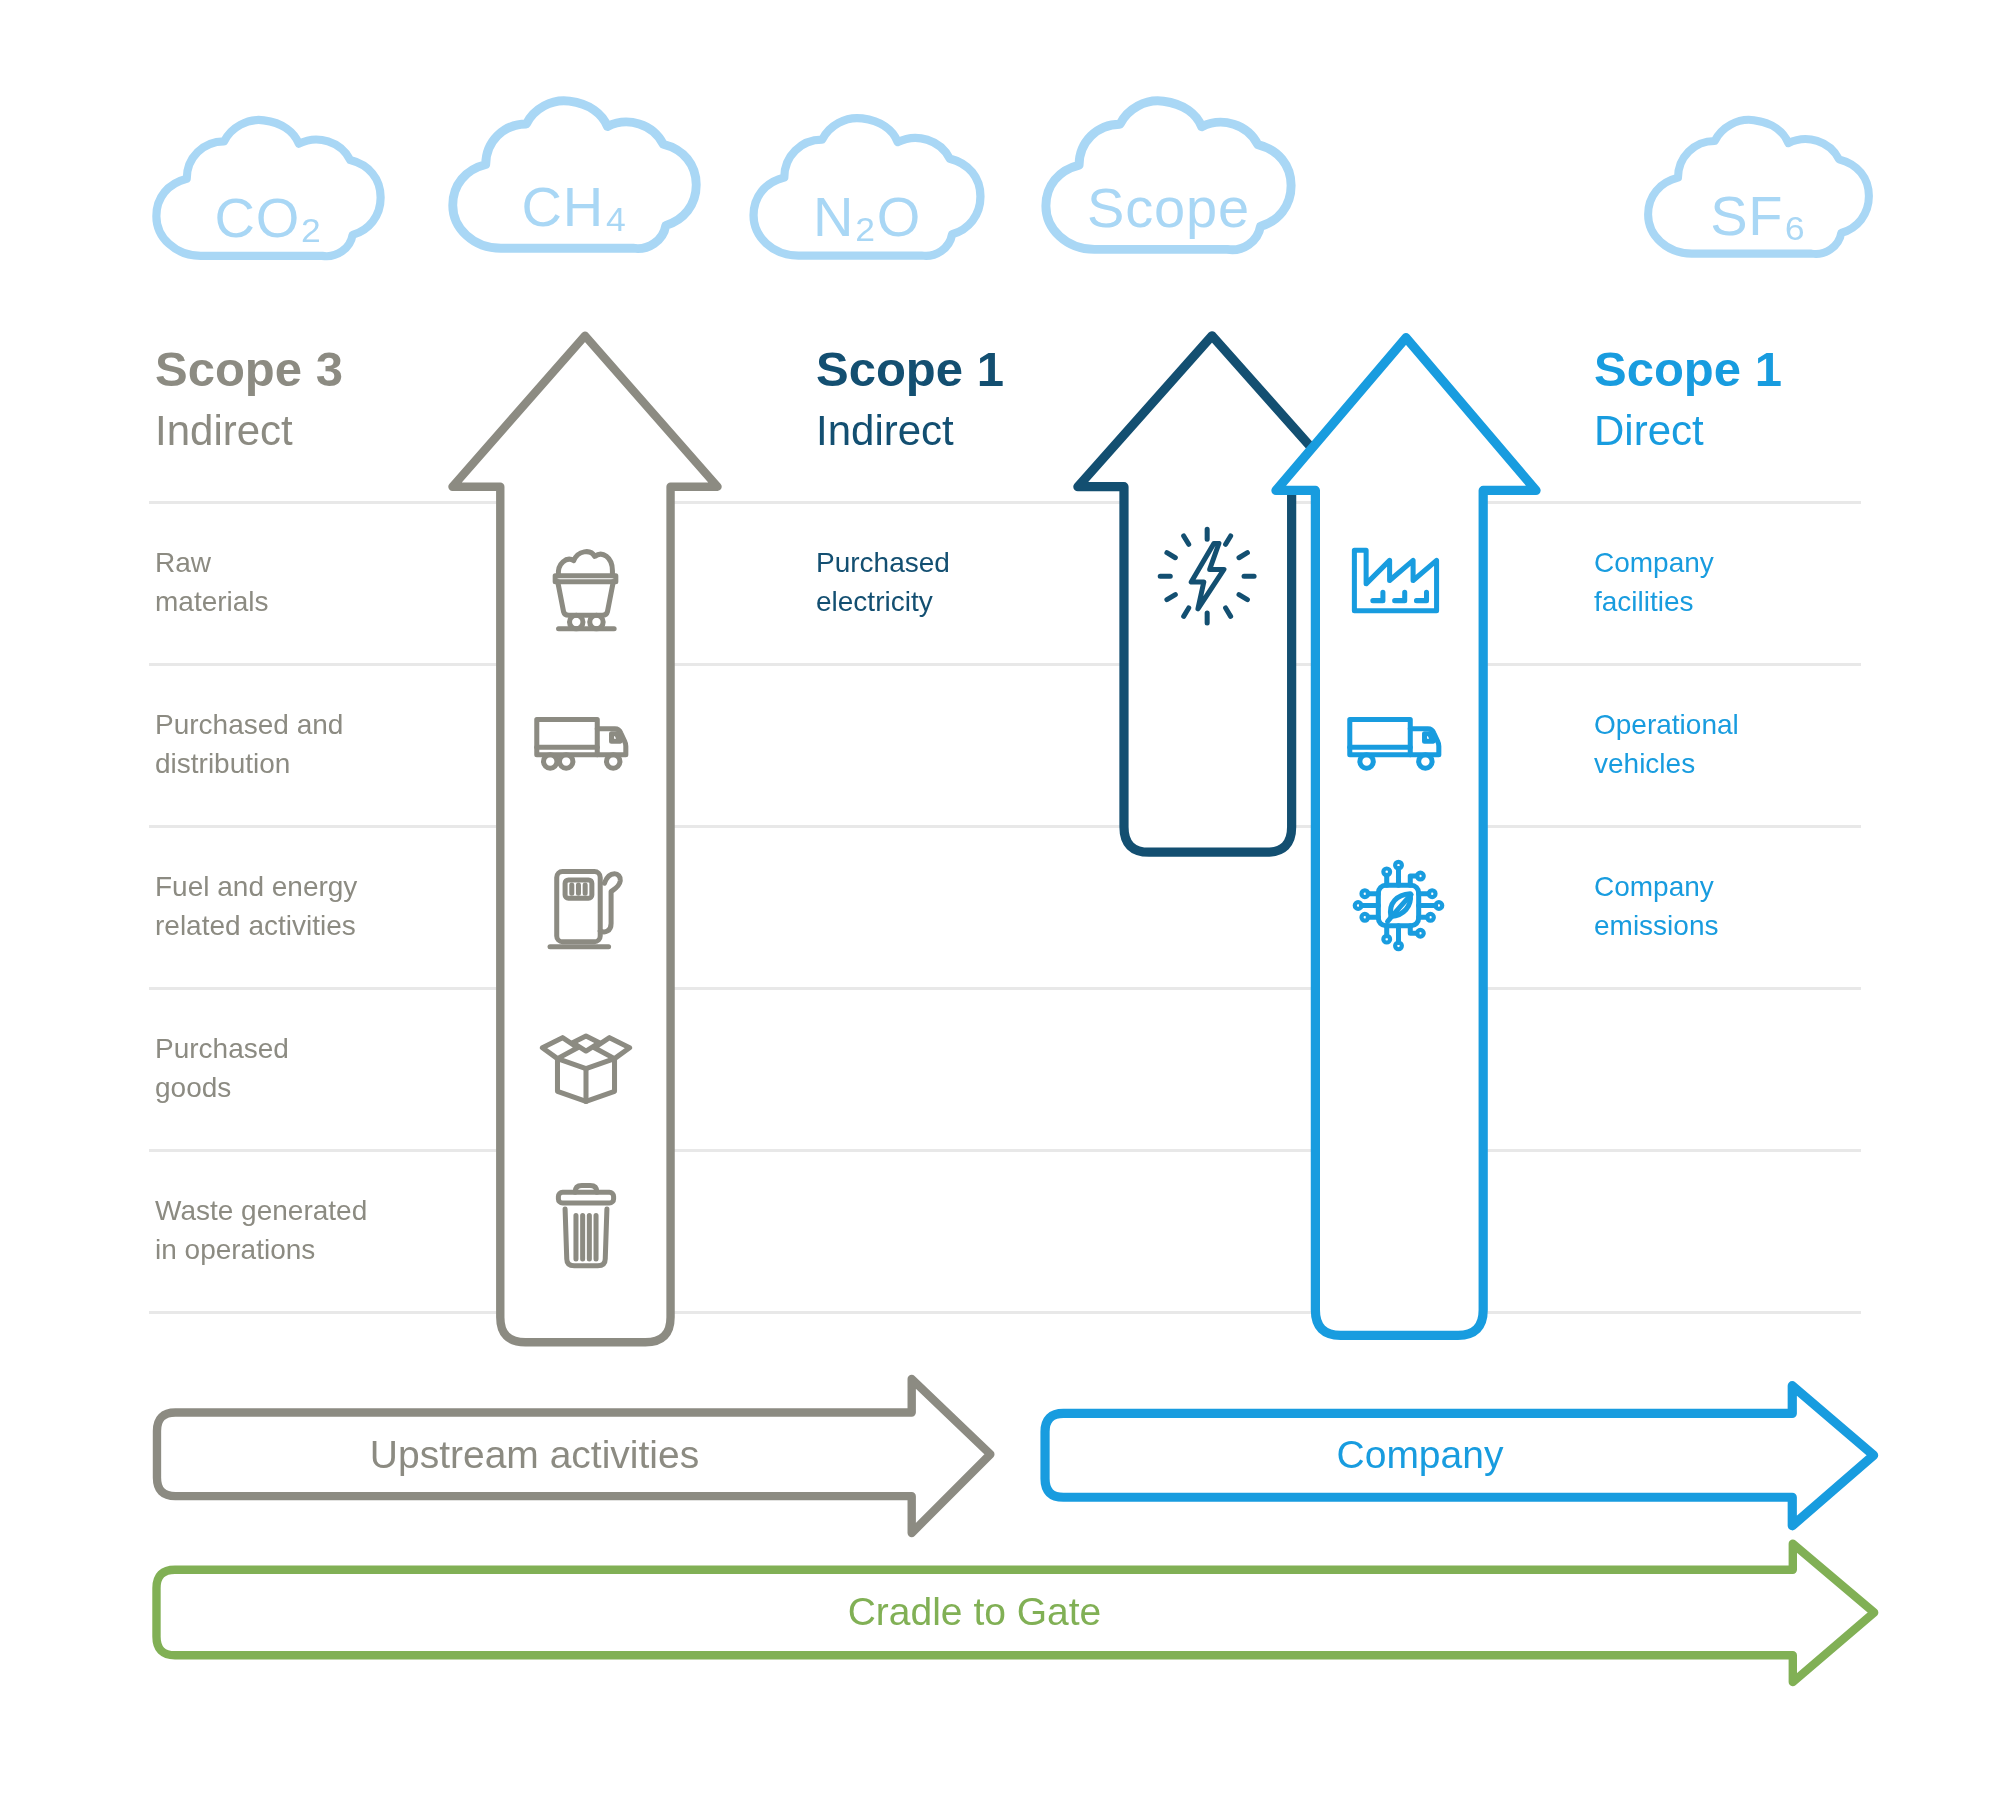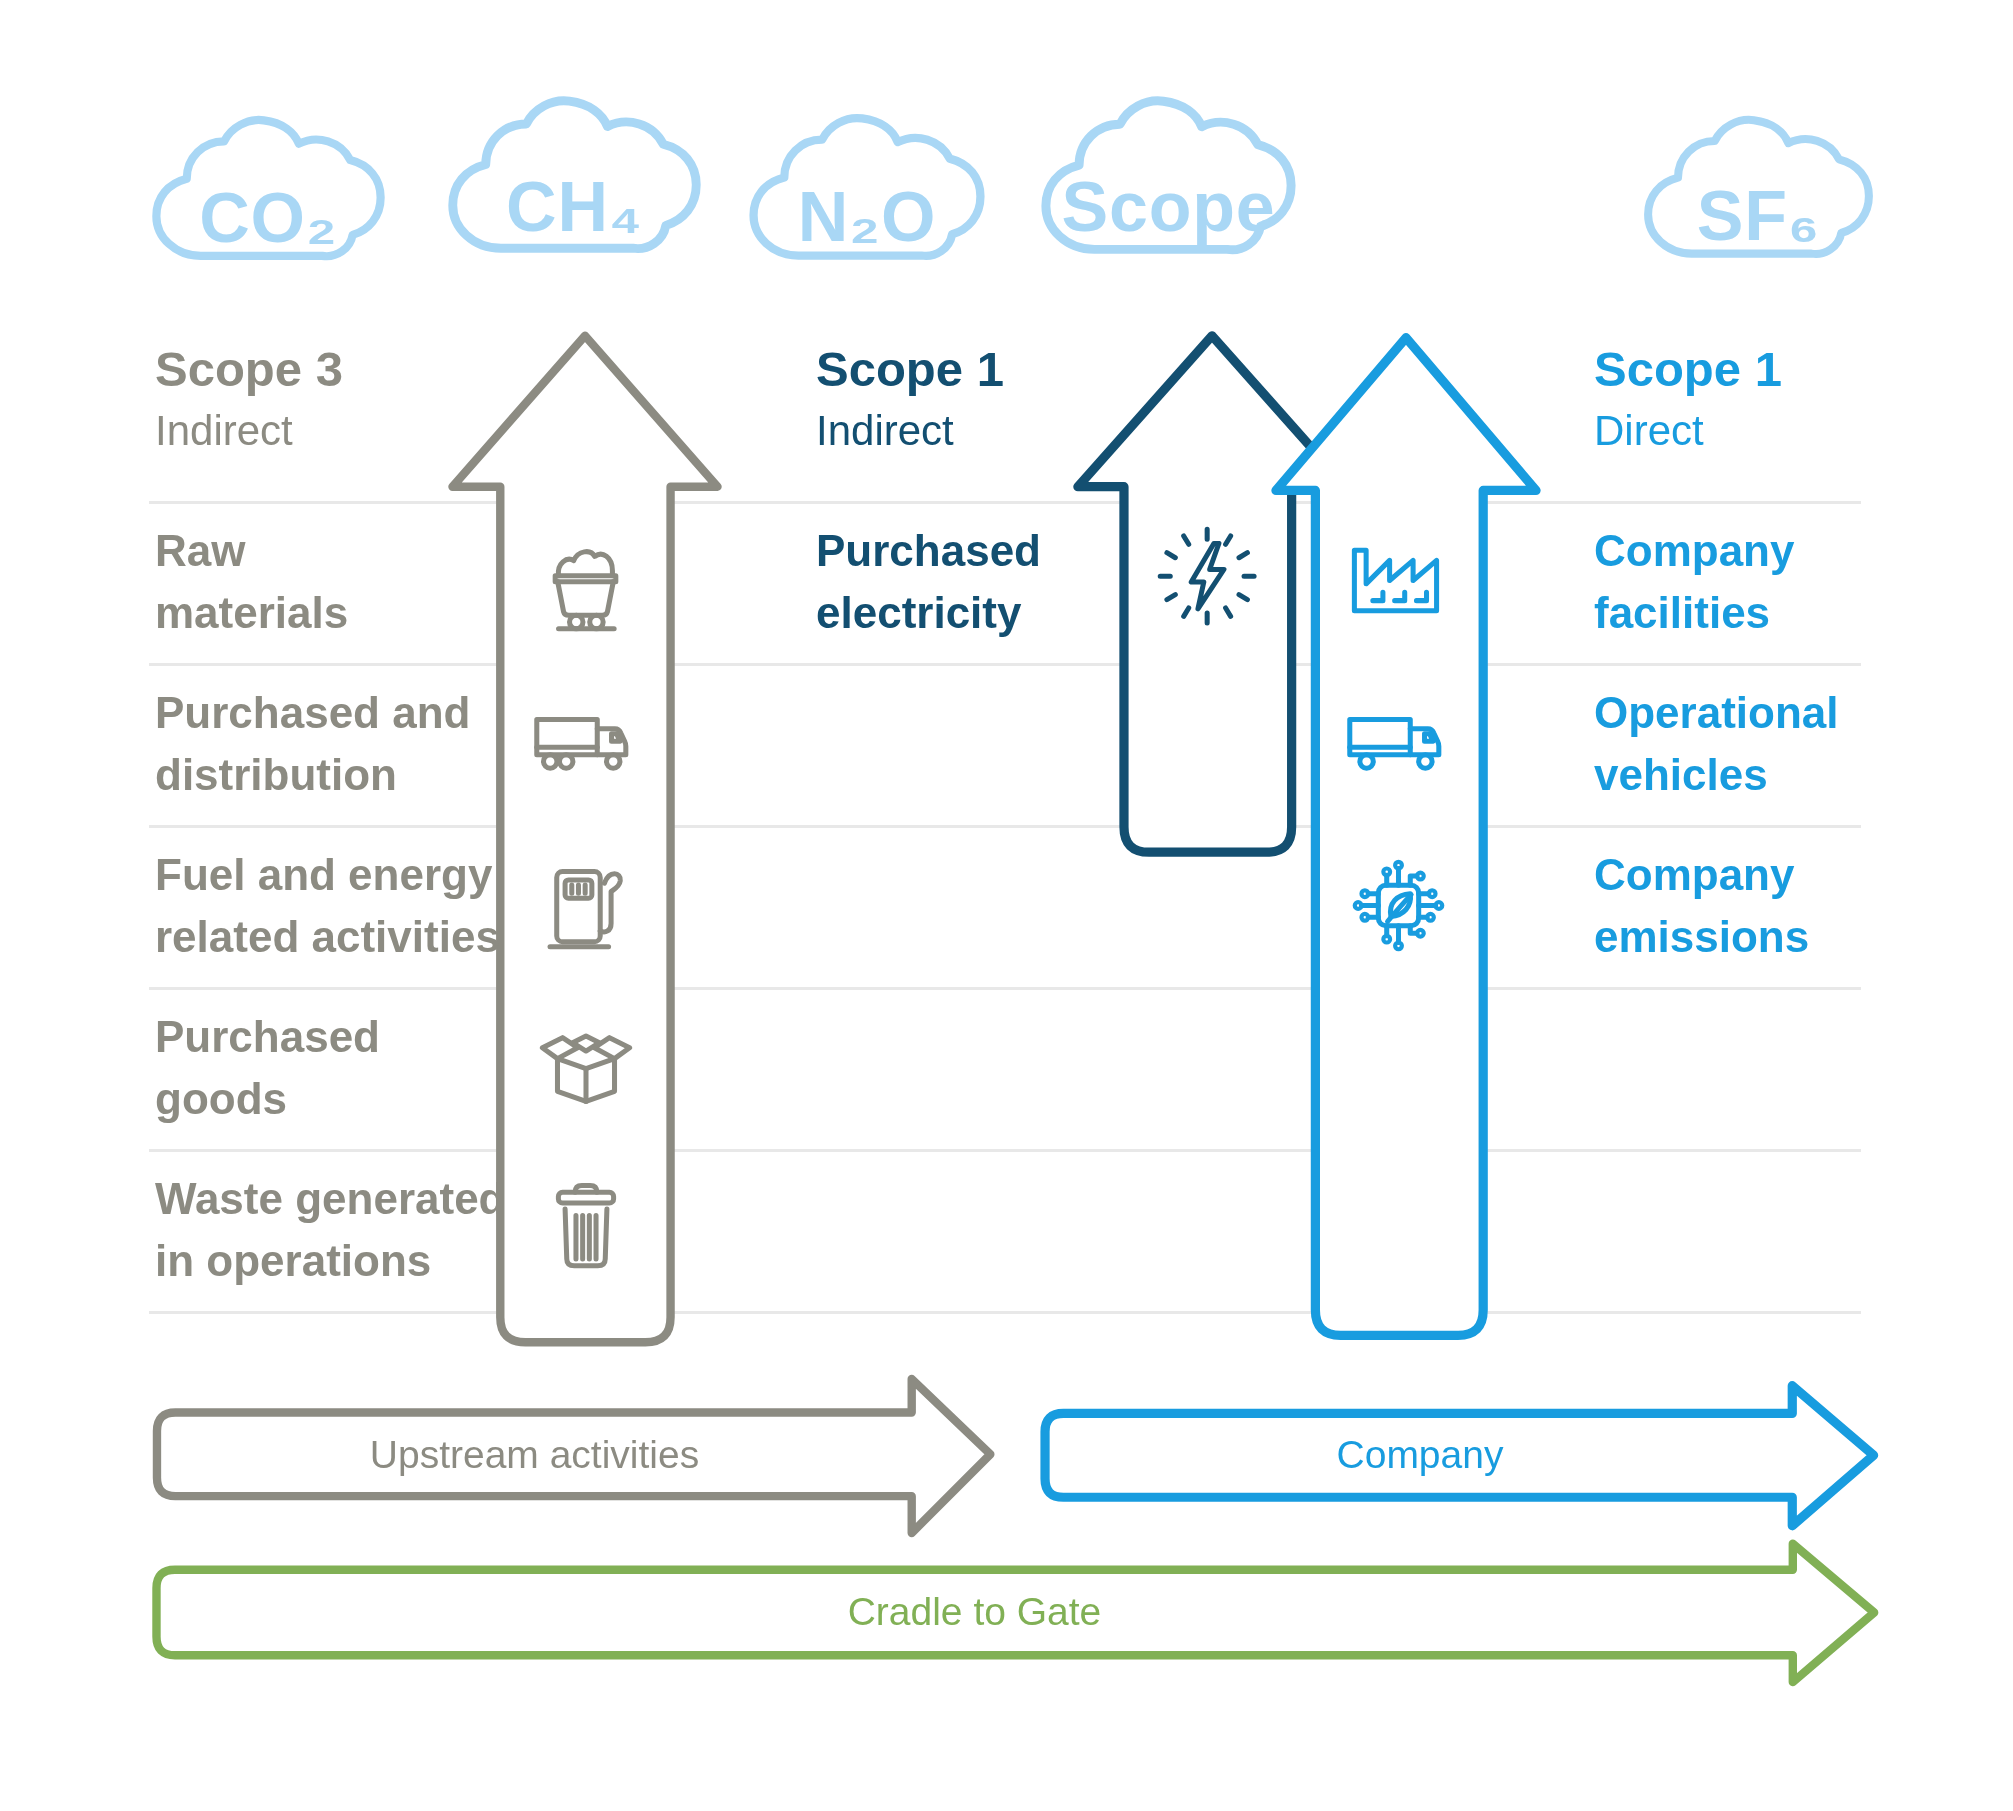--- a/index.html
+++ b/index.html
@@ -15,38 +15,38 @@
   .sep{position:absolute;left:149px;width:1712px;height:2.5px;background:var(--sep);}
   
   .c-gray{color:var(--gray);} .c-navy{color:var(--navy);}
   .c-blue{color:var(--blue);} .c-green{color:var(--green);} .c-cloud{color:var(--cloud);}
   
   .cloud-wrap{position:absolute;}
   .cloud-wrap svg{display:block;width:100%;height:auto;}
   .cloud-shape{fill:#fff;stroke:currentColor;stroke-width:7;stroke-linejoin:round;stroke-linecap:round;}
   .cloud-label{
     position:absolute;inset:0;display:flex;align-items:center;justify-content:center;
-    padding-top:17%;font-size:70px;font-weight:700;letter-spacing:0.8px;
+    padding-top:17%;font-size:56px;font-weight:400;letter-spacing:0.8px;
   }
   
   .arrow-svg{position:absolute;overflow:visible;}
   .arrow-svg path{fill:#fff;stroke:currentColor;stroke-linejoin:round;stroke-linecap:round;}
   .w10 path{stroke-width:10;} .w11 path{stroke-width:11;}
   
   .icon{position:absolute;overflow:visible;}
   .icon path,.icon rect,.icon circle{fill:none;stroke:currentColor;stroke-width:6;stroke-linecap:round;stroke-linejoin:round;}
   .icon .dot{stroke-width:5;}
   
   .scope-head{position:absolute;top:342px;line-height:1.12;}
   .scope-title{font-size:49px;font-weight:700;}
   .scope-sub{font-size:42px;font-weight:400;margin-top:10px;}
   
   .row-label{
     position:absolute;height:162px;width:361px;display:flex;align-items:center;
-    font-size:44px;line-height:1.4;white-space:pre-line;font-weight:700;
+    font-size:28px;line-height:1.4;white-space:pre-line;font-weight:400;
   }
   
   .flow-label{
     position:absolute;height:84px;display:flex;align-items:center;justify-content:center;
     font-size:39px;font-weight:400;
   }
 </style>
 </head>
 <body>
 

